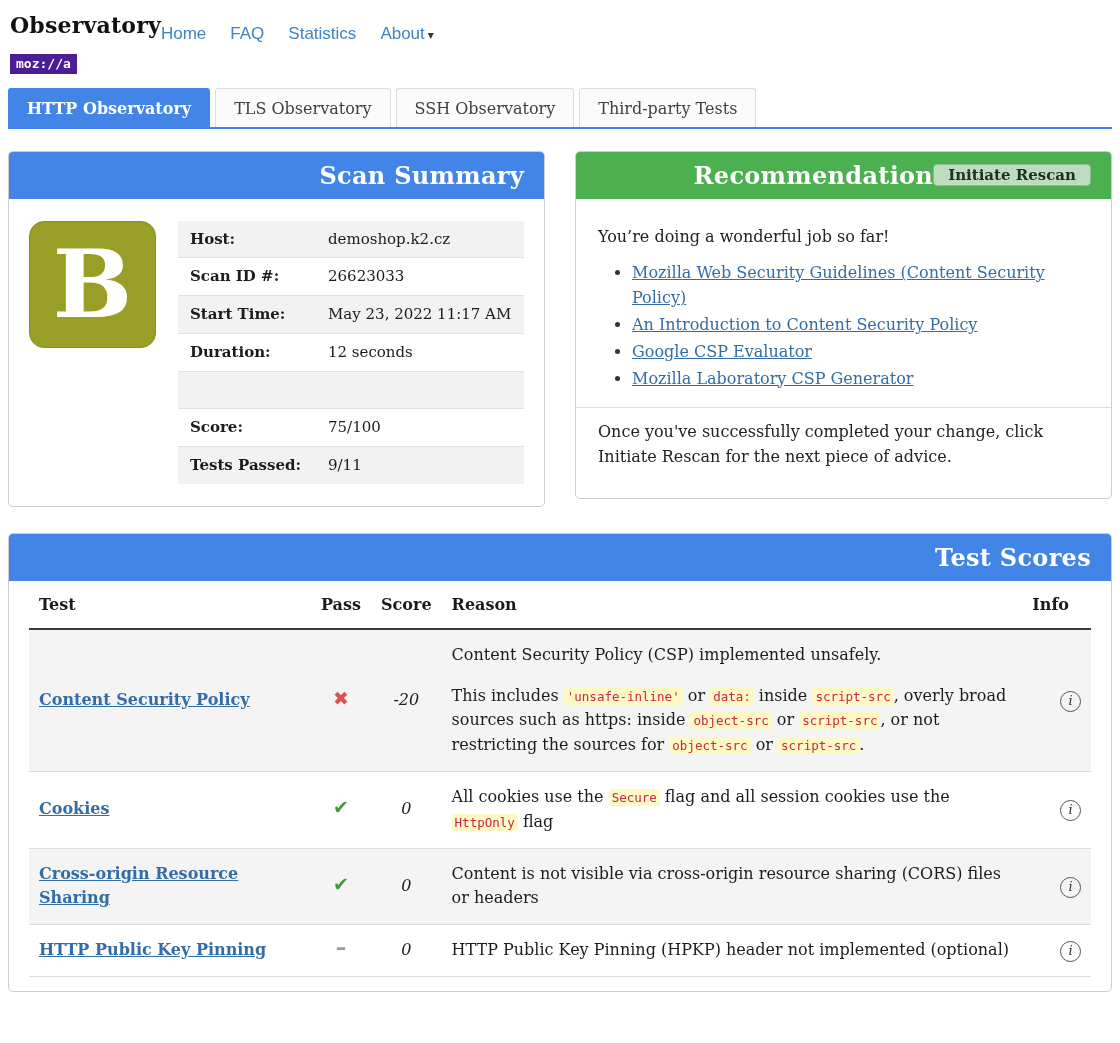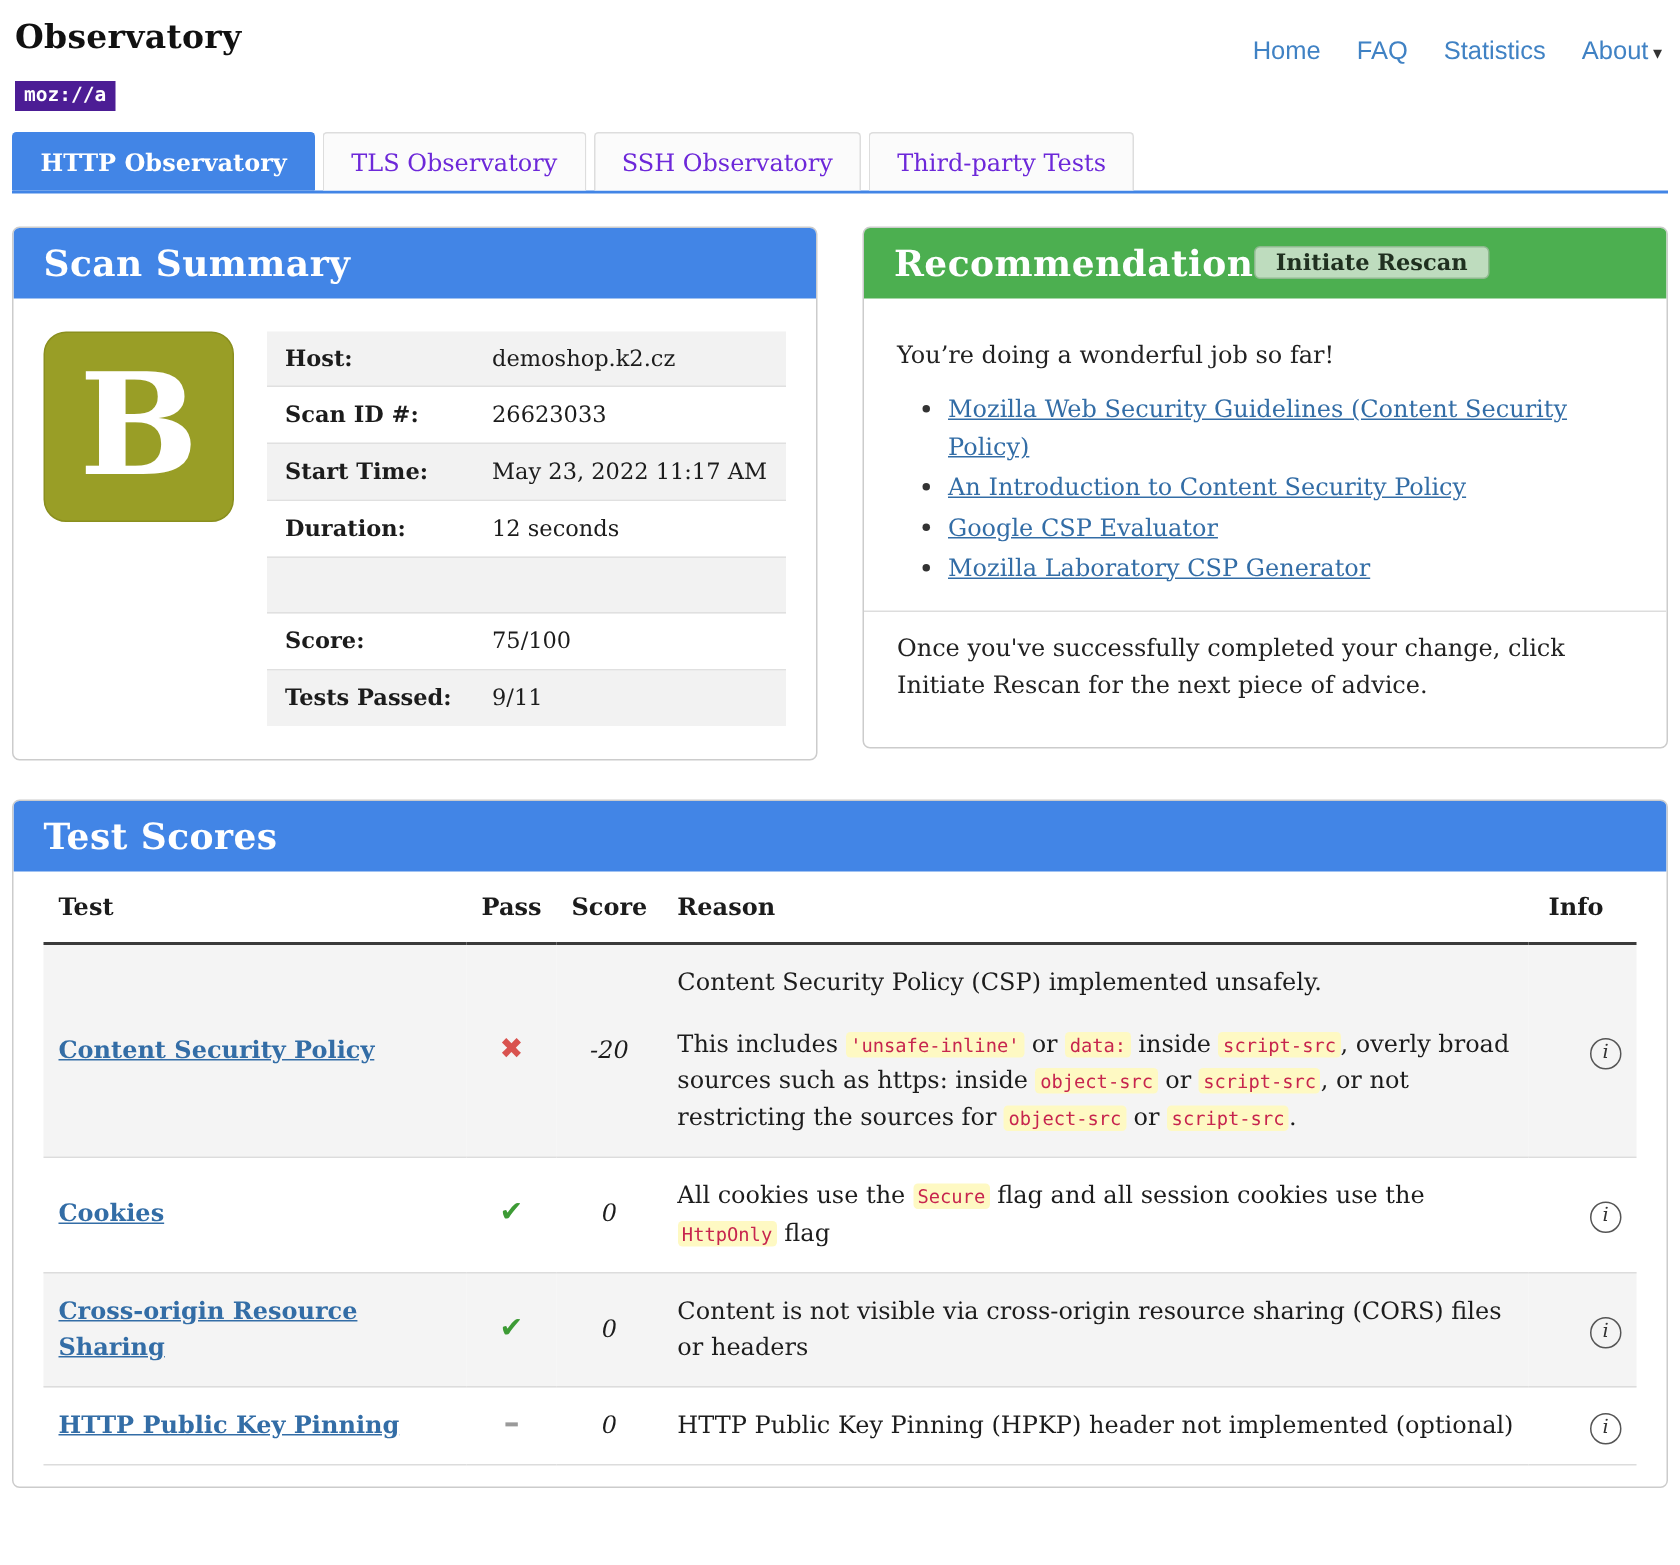--- a/index.html
+++ b/index.html
@@ -15,38 +15,38 @@
   }
   *{box-sizing:border-box;margin:0;padding:0;}
   html,body{background:#fff;}
   body{
     width:1120px;height:1043px;overflow:hidden;
     font-family:"DejaVu Serif",serif;color:#1c1c1c;
   }
   .page{padding:8px;}
 
   
-  .topbar{display:flex;justify-content:space-between;align-items:flex-start;padding:4px 4px 6px 2px;}
+  .topbar{display:flex;align-items:flex-start;padding:4px 4px 6px 2px;}
   .brand-title{font-size:22px;font-weight:bold;color:#111;letter-spacing:.2px;}
   .brand-logo{display:inline-block;background:#4c1d95;color:#fff;font-family:"DejaVu Sans Mono",monospace;
     font-weight:bold;font-size:13px;line-height:1.35;padding:1px 6px;margin-top:16px;}
   .topnav{display:flex;gap:24px;margin-top:12px;font-family:"Liberation Sans",sans-serif;font-size:17px;}
   .nav-link{color:var(--nav-blue);text-decoration:none;cursor:pointer;}
   .caret{color:#333;font-size:12px;margin-left:3px;}
 
   
   .tab-bar{display:flex;align-items:flex-end;border-bottom:2px solid var(--accent-blue);margin-top:8px;padding-left:0;}
-  .tab{padding:10px 18px 9px;font-size:16px;color:#6d28d9;background:#fbfbfb;border:1px solid #ddd;
+  .tab{padding:10px 18px 9px;font-size:16px;color:#404040;background:#fbfbfb;border:1px solid #ddd;
     border-bottom:none;border-radius:3px 3px 0 0;margin-right:5px;cursor:pointer;white-space:nowrap;}
   .tab.active{background:var(--accent-blue);color:#fff;font-weight:bold;border-color:var(--accent-blue);}
 
   
   .panels-row{display:flex;gap:30px;margin-top:22px;align-items:flex-start;}
   .panel{border:1px solid #ccc;border-radius:5px;overflow:hidden;background:#fff;}
-  .panel-head{display:flex;justify-content:flex-start;align-items:center;padding:9px 20px;color:#fff;}
+  .panel-head{display:flex;justify-content:flex-end;align-items:center;padding:9px 20px;color:#fff;}
   .panel-head .panel-title{font-size:24px;font-weight:bold;letter-spacing:.3px;}
   .head-blue{background:var(--accent-blue);}
   .head-green{background:var(--accent-green);}
 
   
   .summary-panel{width:537px;flex:0 0 537px;}
   .summary-body{display:flex;gap:22px;padding:22px 20px;}
   .grade-badge{width:127px;height:127px;flex:0 0 127px;background:var(--grade-b);border:1px solid #8a8f1e;
     border-radius:15px;color:#fff;font-size:94px;font-weight:bold;display:flex;align-items:center;justify-content:center;line-height:1;}
   .summary-table{flex:1;border-collapse:collapse;font-size:15px;align-self:flex-start;width:100%;}

